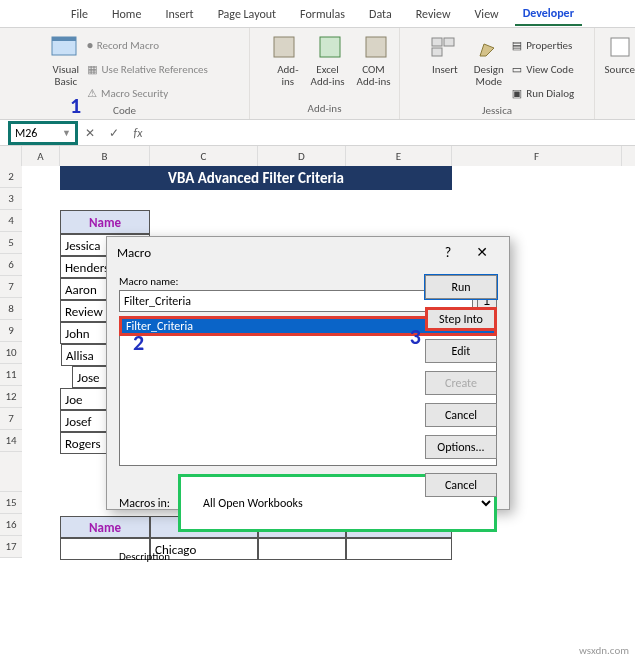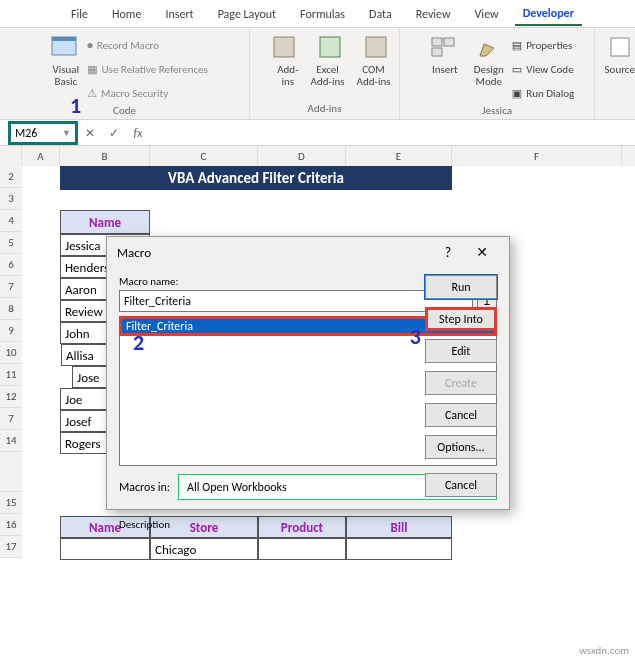--- a/index.html
+++ b/index.html
@@ -56,21 +56,21 @@
 .pickbtn { width: 20px; height: 22px; border: 1px solid #777; background: #e9e9e9; display:flex;align-items:center;justify-content:center; }
 .listbox { margin-top: 4px; height: 150px; border: 1px solid #777; background: #fff; position: relative; }
 .listitem { padding: 2px 6px; font-size: 12px; }
 .listitem.sel { background: #0a64c8; color: #fff; }
 .listitem.sel.hl { outline: 3px solid #e03c31; outline-offset: -2px; }
 .btncol { position: absolute; right: 12px; top: 38px; display: flex; flex-direction: column; gap: 8px; }
 .dbtn { width: 72px; height: 24px; border: 1px solid #888; background: #e6e6e6; font-size: 12px; display:flex;align-items:center;justify-content:center; }
 .dbtn.dis { color: #aaa; }
 .dbtn.hl { border: 3px solid #e03c31; }
 .bottom-row { display: flex; align-items: center; gap: 8px; margin-top: 8px; }
-.bottom-row select { flex: 1; border: 1px solid #22c55e; padding: 4px; font-size: 12px; background:#fff; }
+.bottom-row select { flex: 1; border: 3px solid #22c55e; padding: 18px; font-size: 12px; background:#fff; }
 .cancel-row { position: absolute; right: 12px; bottom: 12px; }
 
 .watermark { position: absolute; right: 6px; top: 644px; font-size: 11px; color: #999; }
 </style>
 </head>
 <body>
 
 <div class="tabs">
   <div class="tab">File</div>
   <div class="tab">Home</div>

